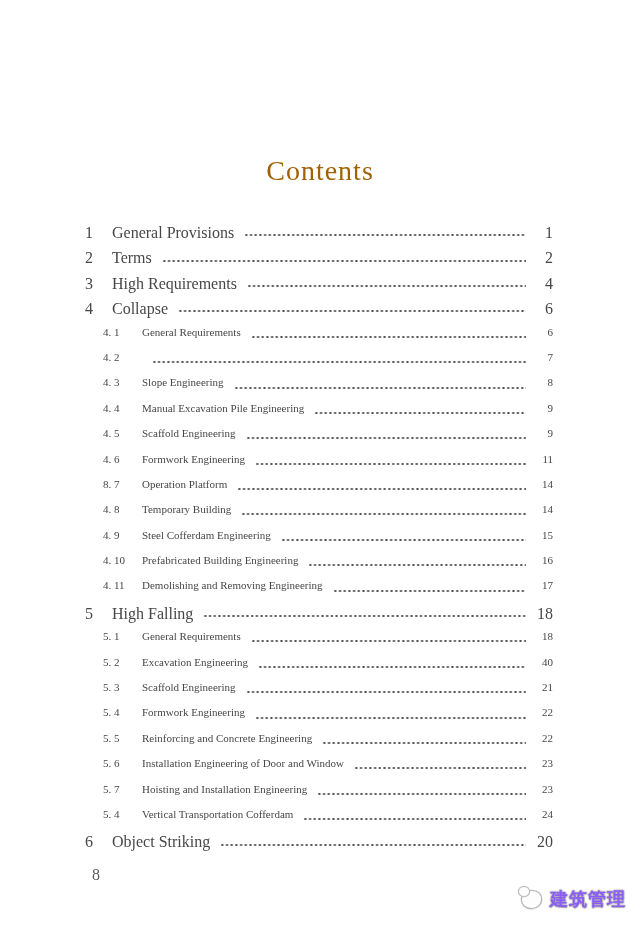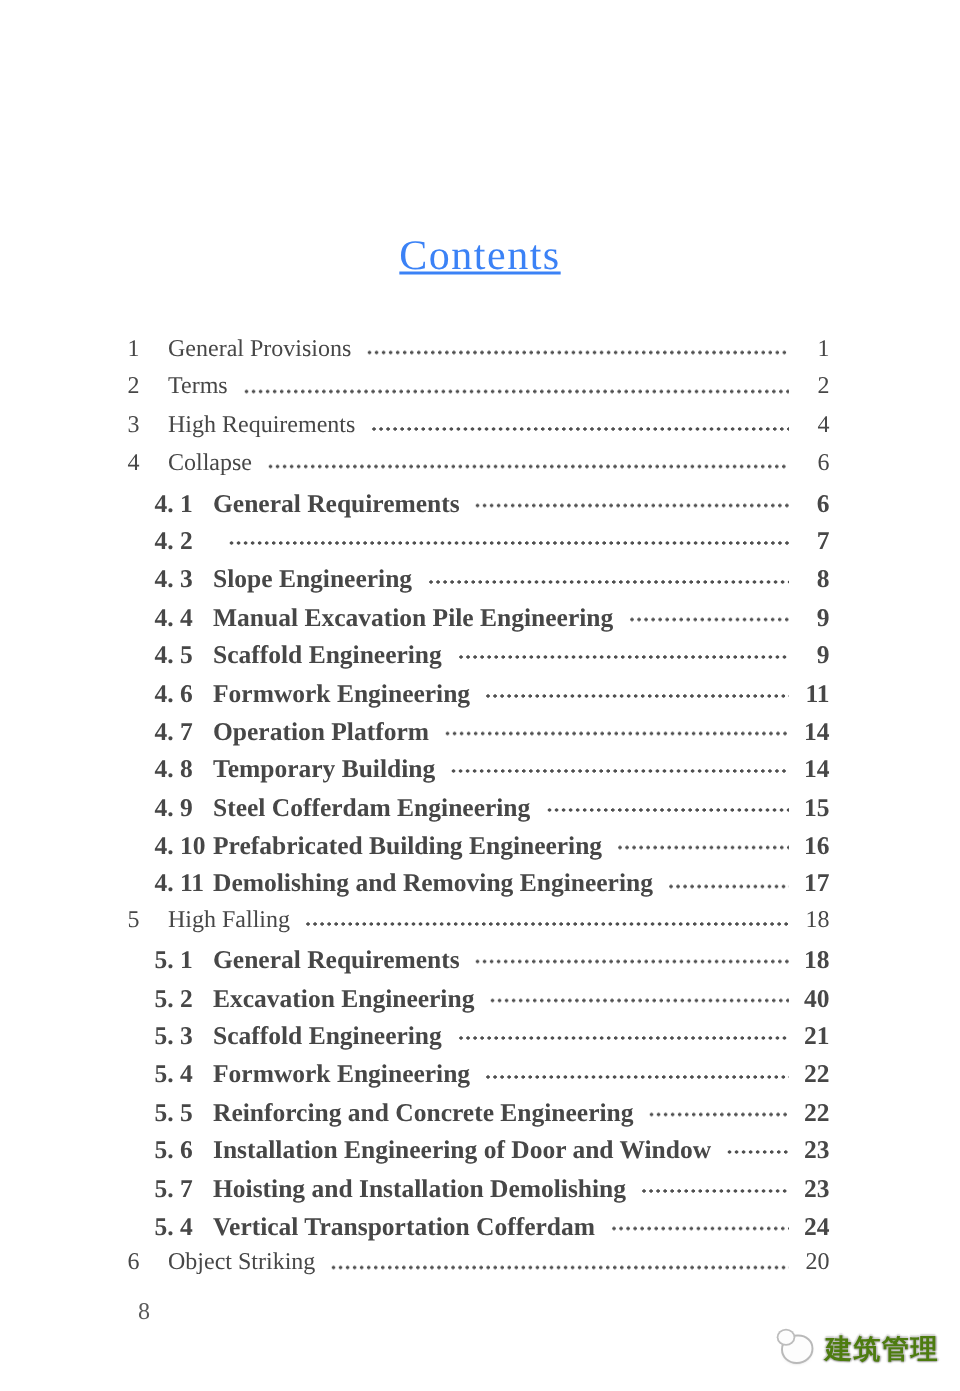--- a/index.html
+++ b/index.html
@@ -17,37 +17,36 @@
     color: #474747;
   }
   .doc-title {
     position: absolute;
     top: 155px;
     left: 0;
     width: 100%;
     text-align: center;
     font-size: 28px;
     letter-spacing: 1px;
-    color: #3b82f6;
-    text-decoration: underline;
+    color: #a16207;
   }
   .toc {
     position: absolute;
     top: 224px;
     left: 85px;
     width: 468px;
   }
   .toc-row {
     display: flex;
     align-items: baseline;
     height: 25.4px;
     white-space: nowrap;
   }
   .toc-row.lvl1 { font-size: 16px; }
-  .toc-row.lvl2 { font-size: 17px; padding-left: 18px; font-weight: bold; }
+  .toc-row.lvl2 { font-size: 11px; padding-left: 18px; }
   .toc-row .num {
     flex: 0 0 auto;
     display: inline-block;
   }
   .toc-row.lvl1 .num { width: 27px; }
   .toc-row.lvl2 .num { width: 39px; }
   .toc-row .title {
     flex: 0 0 auto;
   }
   .toc-row .leader {
@@ -104,21 +103,21 @@
     height: 9px;
     border-radius: 50%;
     background: #fdfdfd;
     box-shadow: 0 0 0 1.2px #bdbdbd;
   }
   .wm-text {
     font-family: "DejaVu Sans", "Liberation Sans", sans-serif;
     font-weight: bold;
     font-size: 18px;
     letter-spacing: 1px;
-    color: #4d7c0f;
+    color: #8b5cf6;
     text-shadow:
       0 1px 1px #a8a8a8,
       1px 0 1px #bdbdbd,
       -1px 0 1px #cfcfcf,
       0 -1px 1px #d6d6d6;
   }
 </style>
 </head>
 <body>
 
@@ -190,21 +189,21 @@
     </div>
 
     <div class="toc-row lvl2">
       <span class="num">4. 6</span>
       <span class="title">Formwork Engineering</span>
       <span class="leader"></span>
       <span class="pg">11</span>
     </div>
 
     <div class="toc-row lvl2">
-      <span class="num">4. 7</span>
+      <span class="num">8. 7</span>
       <span class="title">Operation Platform</span>
       <span class="leader"></span>
       <span class="pg">14</span>
     </div>
 
     <div class="toc-row lvl2">
       <span class="num">4. 8</span>
       <span class="title">Temporary Building</span>
       <span class="leader"></span>
       <span class="pg">14</span>
@@ -275,21 +274,21 @@
 
     <div class="toc-row lvl2">
       <span class="num">5. 6</span>
       <span class="title">Installation Engineering of Door and Window</span>
       <span class="leader"></span>
       <span class="pg">23</span>
     </div>
 
     <div class="toc-row lvl2">
       <span class="num">5. 7</span>
-      <span class="title">Hoisting and Installation Demolishing</span>
+      <span class="title">Hoisting and Installation Engineering</span>
       <span class="leader"></span>
       <span class="pg">23</span>
     </div>
 
     <div class="toc-row lvl2">
       <span class="num">5. 4</span>
       <span class="title">Vertical Transportation Cofferdam</span>
       <span class="leader"></span>
       <span class="pg">24</span>
     </div>

